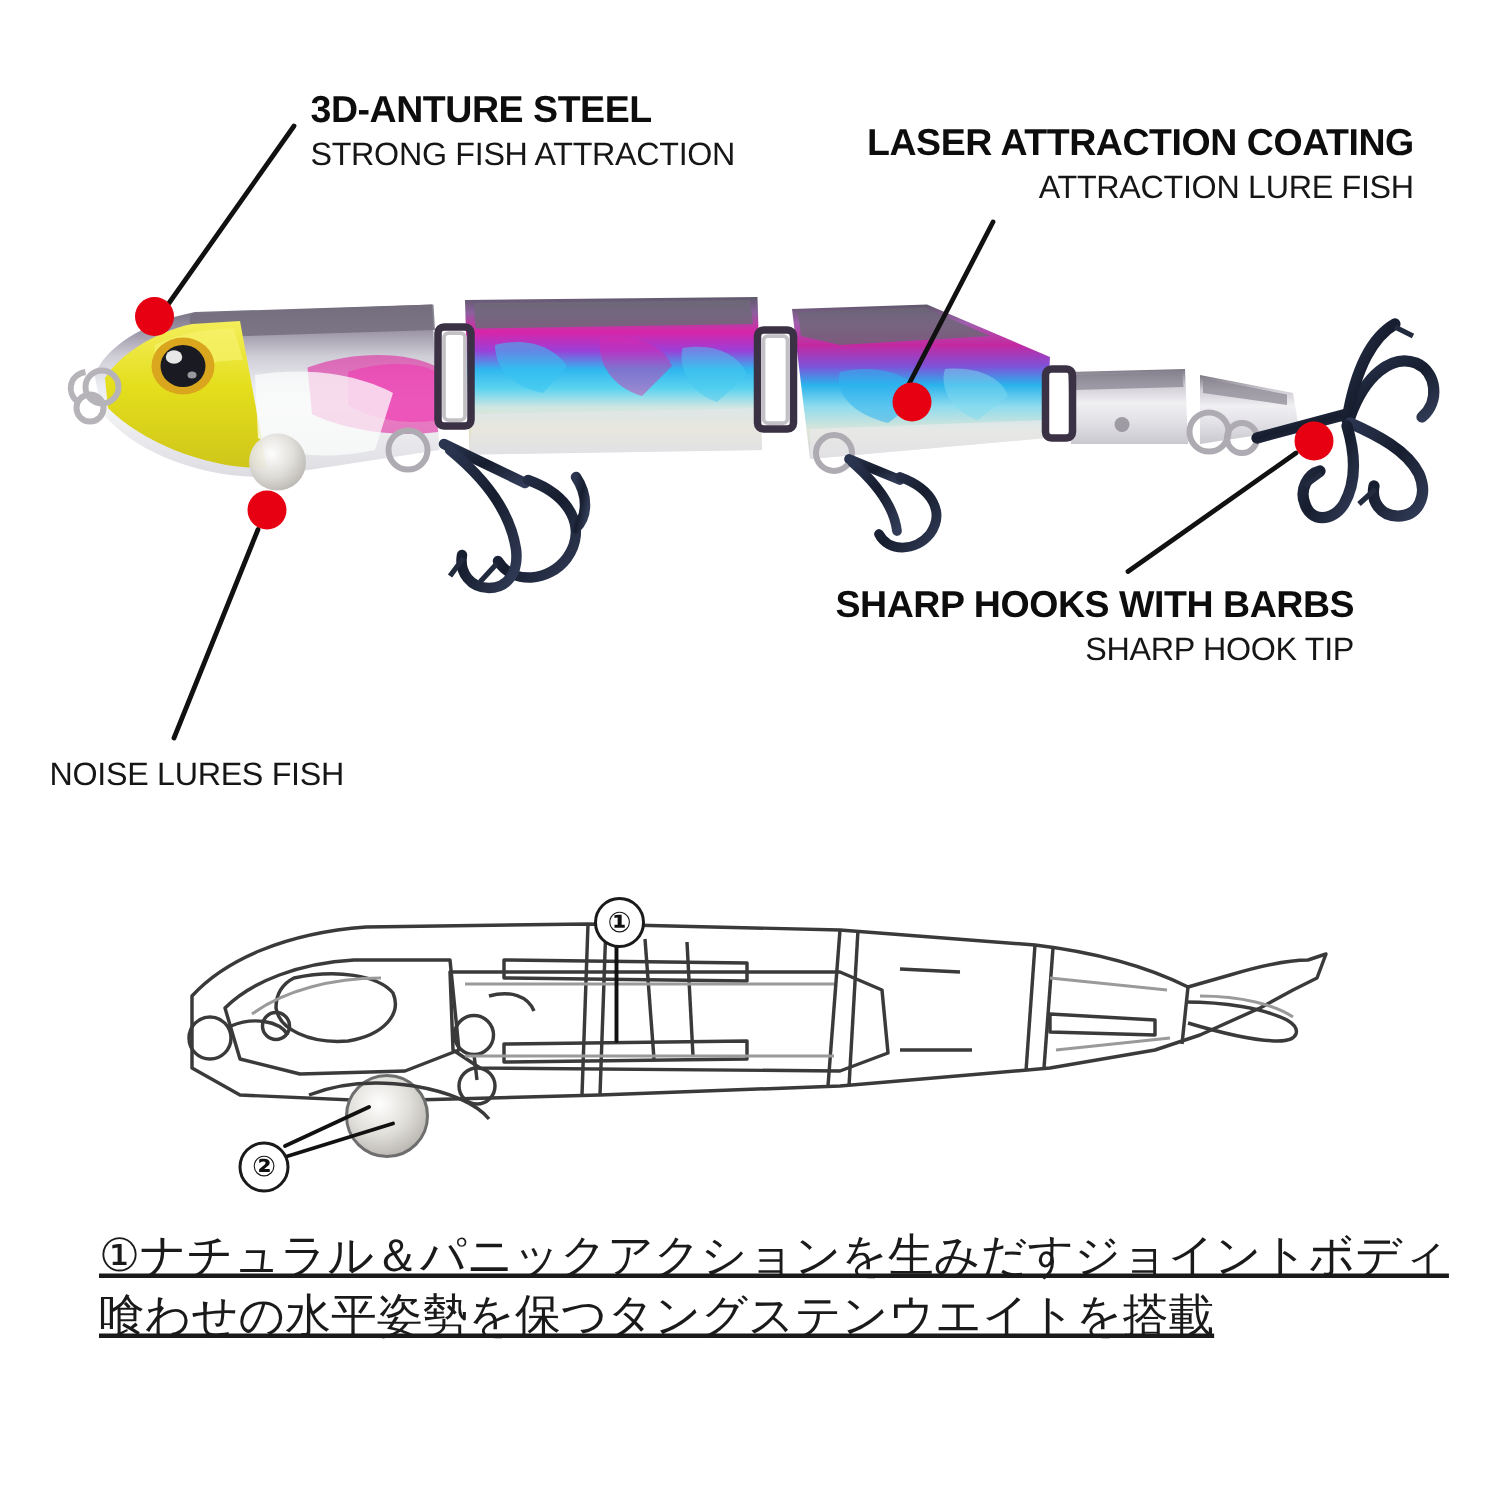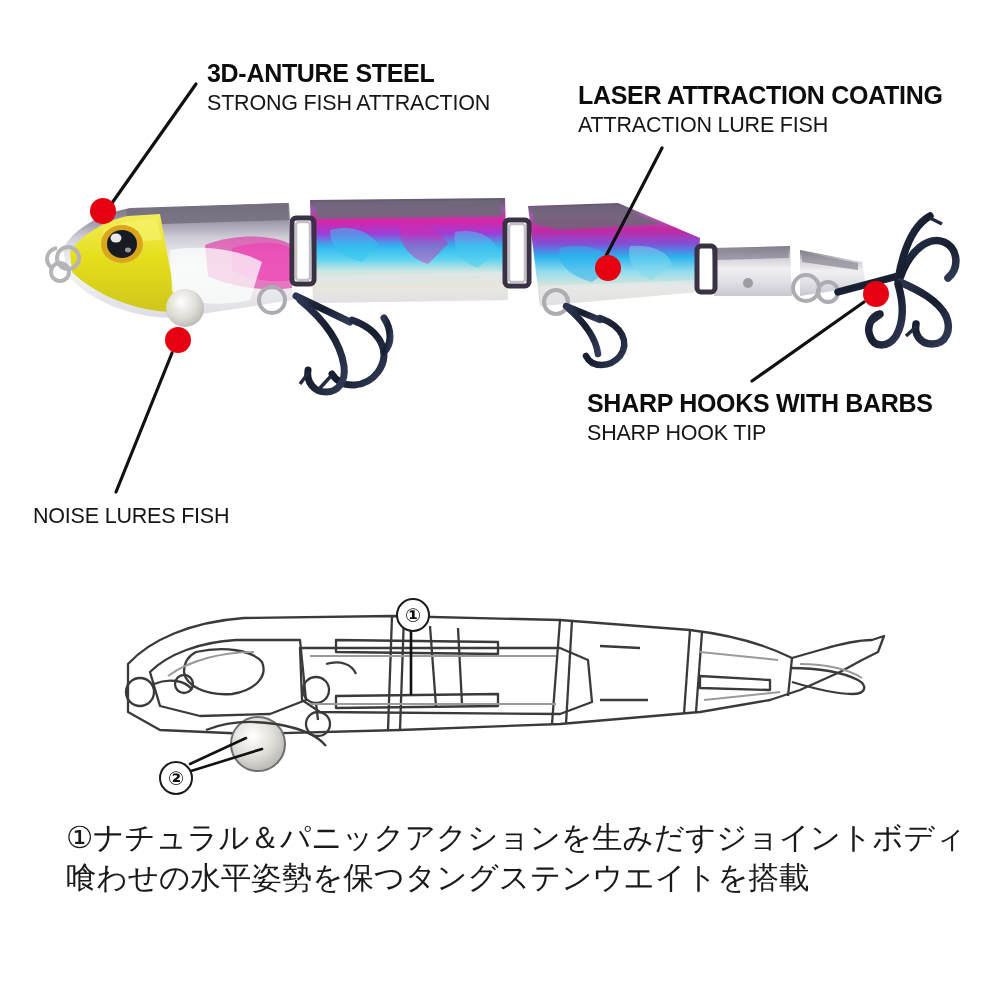--- a/index.html
+++ b/index.html
@@ -13,33 +13,34 @@
   svg.layer{position:absolute;left:0;top:0;width:1000px;height:1000px;}
 
   
   .callout{position:absolute;white-space:nowrap;}
   .callout .title{
     font-size:25px;font-weight:bold;letter-spacing:-0.3px;
     color:#0d0d0d;line-height:1.06;
   }
   .callout .sub{
     font-size:21.5px;font-weight:normal;letter-spacing:-0.2px;
-    color:#161616;line-height:1.12;margin-top:4px;
+    color:#161616;line-height:1.12;margin-top:4px;text-align:right;
   }
   #callout-eyes{left:207px;top:60px;}
   #callout-coating{left:578px;top:82px;}
-  #callout-hooks{left:557px;top:390px;margin-left:30px;}
+  #callout-hooks{left:557px;top:390px;}
   #callout-ball{left:33px;top:500px;}
 
   
   .jp-block{
     position:absolute;left:66px;top:818px;width:900px;
     font-family:"DejaVu Sans","Liberation Sans",sans-serif;
     font-size:30.5px;line-height:40px;color:#1a1a1a;
     letter-spacing:0px;
+    text-decoration:underline;
   }
   .jp-line{white-space:nowrap;}
 
   
   .numbadge{
     position:absolute;width:30px;height:30px;border-radius:50%;
     border:2.2px solid #1a1a1a;background:#ffffff;
     font-size:19px;font-weight:bold;color:#111;
     display:flex;align-items:center;justify-content:center;
     font-family:"DejaVu Sans","Liberation Sans",sans-serif;

